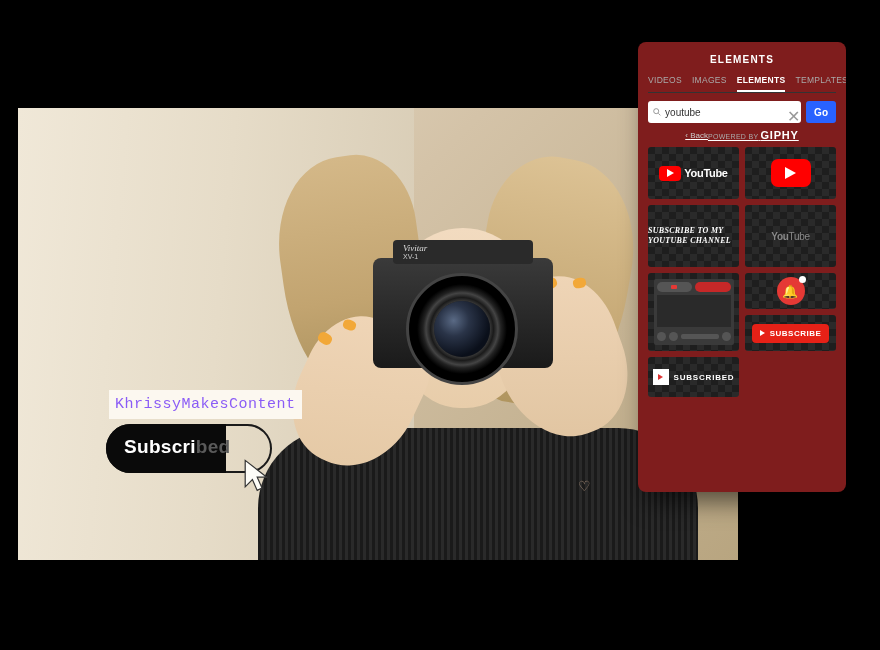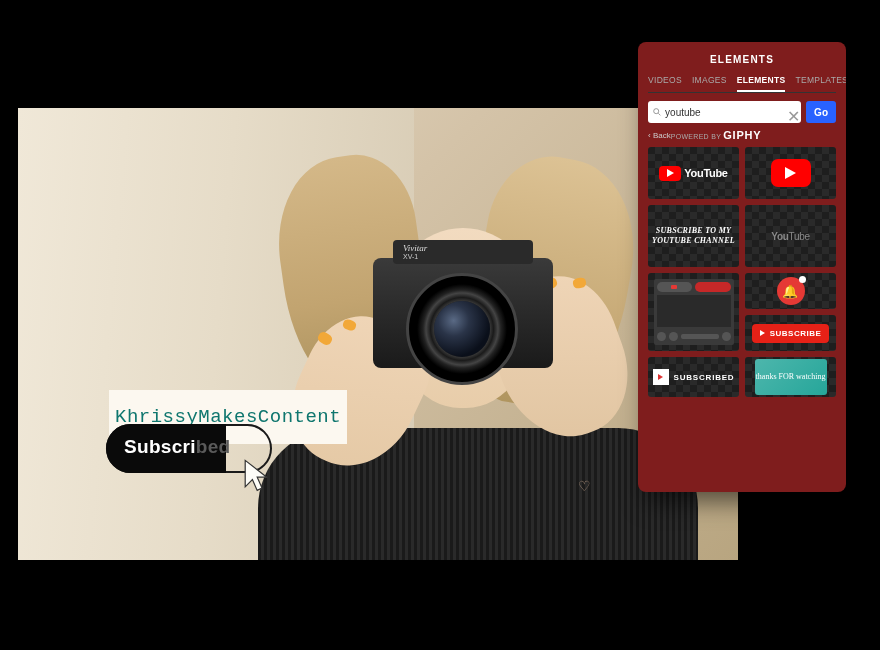--- a/index.html
+++ b/index.html
@@ -33,22 +33,22 @@
     .cam-top::after { content:"XV-1"; position:absolute; left:10px; top:13px; color:#ccc; font-size:7px; }
     .lens-ring { position:absolute; left: 208px; top: 125px; width: 112px; height: 112px; background: radial-gradient(circle,#000 0%,#111 35%,#333 38%,#1a1a1a 42%,#444 48%,#222 52%,#000 60%); border-radius:50%; border:3px solid #444; }
     .lens-glass { position:absolute; left: 236px; top: 153px; width: 56px; height: 56px; background: radial-gradient(circle at 35% 35%,#5a6a85 0%,#2a3448 30%,#0a0f1a 70%); border-radius:50%; }
     .sweater { position:absolute; left: 60px; top:280px; width: 440px; height: 200px; background: repeating-linear-gradient(90deg,#1a1a1a 0px,#1a1a1a 3px,#2a2a2a 3px,#2a2a2a 6px); border-radius: 80px 80px 0 0; }
     .wrist-heart { position:absolute; left:380px; top:330px; color:#9a8270; font-size:14px; }
     .frame-edge { position:absolute; right:0; top:140px; width:60px; height:200px; background: linear-gradient(90deg, transparent, #c4a968 40%, #9a7f48 60%, #786038); }
     
     
     .name-tag {
       position:absolute; left: 91px; top: 282px;
-      background:#fcf8f0; color:#0f766e; font-family:"Courier New",monospace;
-      font-size: 19px; padding: 16px 6px; letter-spacing: 0.5px;
+      background:#fcf8f0; color:#8b5cf6; font-family:"Courier New",monospace;
+      font-size: 15px; padding: 6px 6px; letter-spacing: 0.5px;
     }
     
     
     .sub-wrap { position:absolute; left: 88px; top: 316px; }
     .sub-outline { position:absolute; left:0; top:0; width:166px; height:49px; border:2.5px solid #1a1a1a; border-radius:28px; background:transparent; }
     .sub-fill { position:absolute; left:0; top:0; width:120px; height:49px; background:#0a0a0a; border-radius:28px 0 0 28px; }
     .sub-text { position:absolute; left:18px; top:12px; font-weight:800; font-size:19px; color:#fff; letter-spacing:0.3px; z-index:2; }
     .sub-text .dim { color:#5a5a5a; }
     .cursor { position:absolute; left: 135px; top: 34px; }
     
@@ -64,21 +64,21 @@
     .panel-title { text-align:center; font-size:10px; font-weight:700; letter-spacing:1.2px; margin-bottom:10px; margin-top:2px; }
     .tabs { display:flex; gap:10px; font-size:8.5px; letter-spacing:0.3px; border-bottom:1px solid #333; margin-bottom:8px; }
     .tab { color:#aaa; padding-bottom:5px; cursor:pointer; }
     .tab.active { color:#fff; border-bottom:2px solid #fff; font-weight:600; }
     .search-row { display:flex; gap:5px; margin-bottom:6px; }
     .search-field { flex:1; display:flex; align-items:center; background:#fff; border-radius:3px; height:22px; padding:0 4px; }
     .search-field input { border:none; outline:none; font-size:10px; width:100%; color:#333; background:transparent; }
     .search-ico { width:12px; height:12px; margin-right:3px; }
     .clear-ico { width:10px; height:10px; color:#999; cursor:pointer; }
     .go-btn { background:#2962ff; color:#fff; border:none; border-radius:3px; font-size:10px; font-weight:600; padding:0 8px; height:22px; cursor:pointer; }
-    .meta-row { display:flex; justify-content:flex-start; align-items:center; font-size:8px; margin-bottom:6px; }
+    .meta-row { display:flex; justify-content:center; align-items:center; font-size:8px; margin-bottom:6px;text-decoration:underline; }
     .back-link { color:#ccc; cursor:pointer; }
     .giphy { font-size:7px; color:#aaa; letter-spacing:0.3px; }
     .giphy b { color:#fff; font-weight:900; letter-spacing:0.8px; font-size:11px; }
     
     .grid { display:grid; grid-template-columns: 1fr 1fr; gap:6px; }
     .tile { background: repeating-conic-gradient(#2a2a2a 0% 25%, #1e1e1e 0% 50%) 0 0/14px 14px; border-radius:3px; display:flex; align-items:center; justify-content:center; overflow:hidden; cursor:pointer; }
     .tile.t-a { height:52px; }
     .tile.t-b { height:62px; }
     .tile.t-c { height:78px; }
     .tile.t-d { height:40px; }
@@ -87,21 +87,21 @@
     .yt-play { background:#ff0000; border-radius:4px; display:flex; align-items:center; justify-content:center; }
     .yt-play.sm { width:22px; height:15px; }
     .yt-play.lg { width:40px; height:28px; border-radius:7px; }
     .tri { width:0; height:0; border-style:solid; }
     .tri.sm { border-width:4px 0 4px 7px; border-color:transparent transparent transparent #fff; }
     .tri.lg { border-width:6px 0 6px 11px; border-color:transparent transparent transparent #fff; }
     .yt-word { color:#fff; font-weight:600; font-size:11px; letter-spacing:-0.3px; font-family: Arial, sans-serif; }
     .yt-word.gray { color:#888; font-size:10px; }
     .yt-word .tube { font-weight:400;margin-top:28px; }
     
-    .script-sub { color:#fff; font-family: cursive; font-style:italic; font-weight:700; font-size:8px; text-align:center; line-height:1.2; letter-spacing:0.3px; }
+    .script-sub { color:#fff; font-family: cursive; font-style:italic; font-weight:700; font-size:8px; line-height:1.2; letter-spacing:0.3px; }
     
     .endscreen { width: 80px; height: 66px; background:#3a3a3a; border-radius:2px; position:relative; }
     .es-top { position:absolute; top:3px; left:3px; right:3px; height:10px; display:flex; gap:3px; }
     .es-pill { background:#555; border-radius:6px; flex:1; display:flex; align-items:center; justify-content:center; }
     .es-pill.red { background:#c62828; }
     .es-mini { width:6px; height:4px; background:#e53935; border-radius:1px; }
     .es-mid { position:absolute; top:16px; left:3px; right:3px; height:32px; background:#2a2a2a; }
     .es-bot { position:absolute; bottom:3px; left:3px; right:3px; height:12px; display:flex; gap:3px; align-items:center; }
     .es-circ { width:9px; height:9px; border-radius:50%; background:#555; }
     .es-bar { flex:1; height:5px; background:#555; border-radius:2px; }
@@ -240,17 +240,14 @@
     </div>
 
     <div class="tile t-d">
       <div class="subd-row">
         <div class="subd-sq">
             <div class="tri3"></div>
           </div>
         <span class="subd-txt">SUBSCRIBED</span>
       </div>
     </div>
-    <div class="tile t-d">
-      <div class="thanks">thanks FOR watching</div>
-    </div>
   </div>
 </div>
 
 </body></html>

